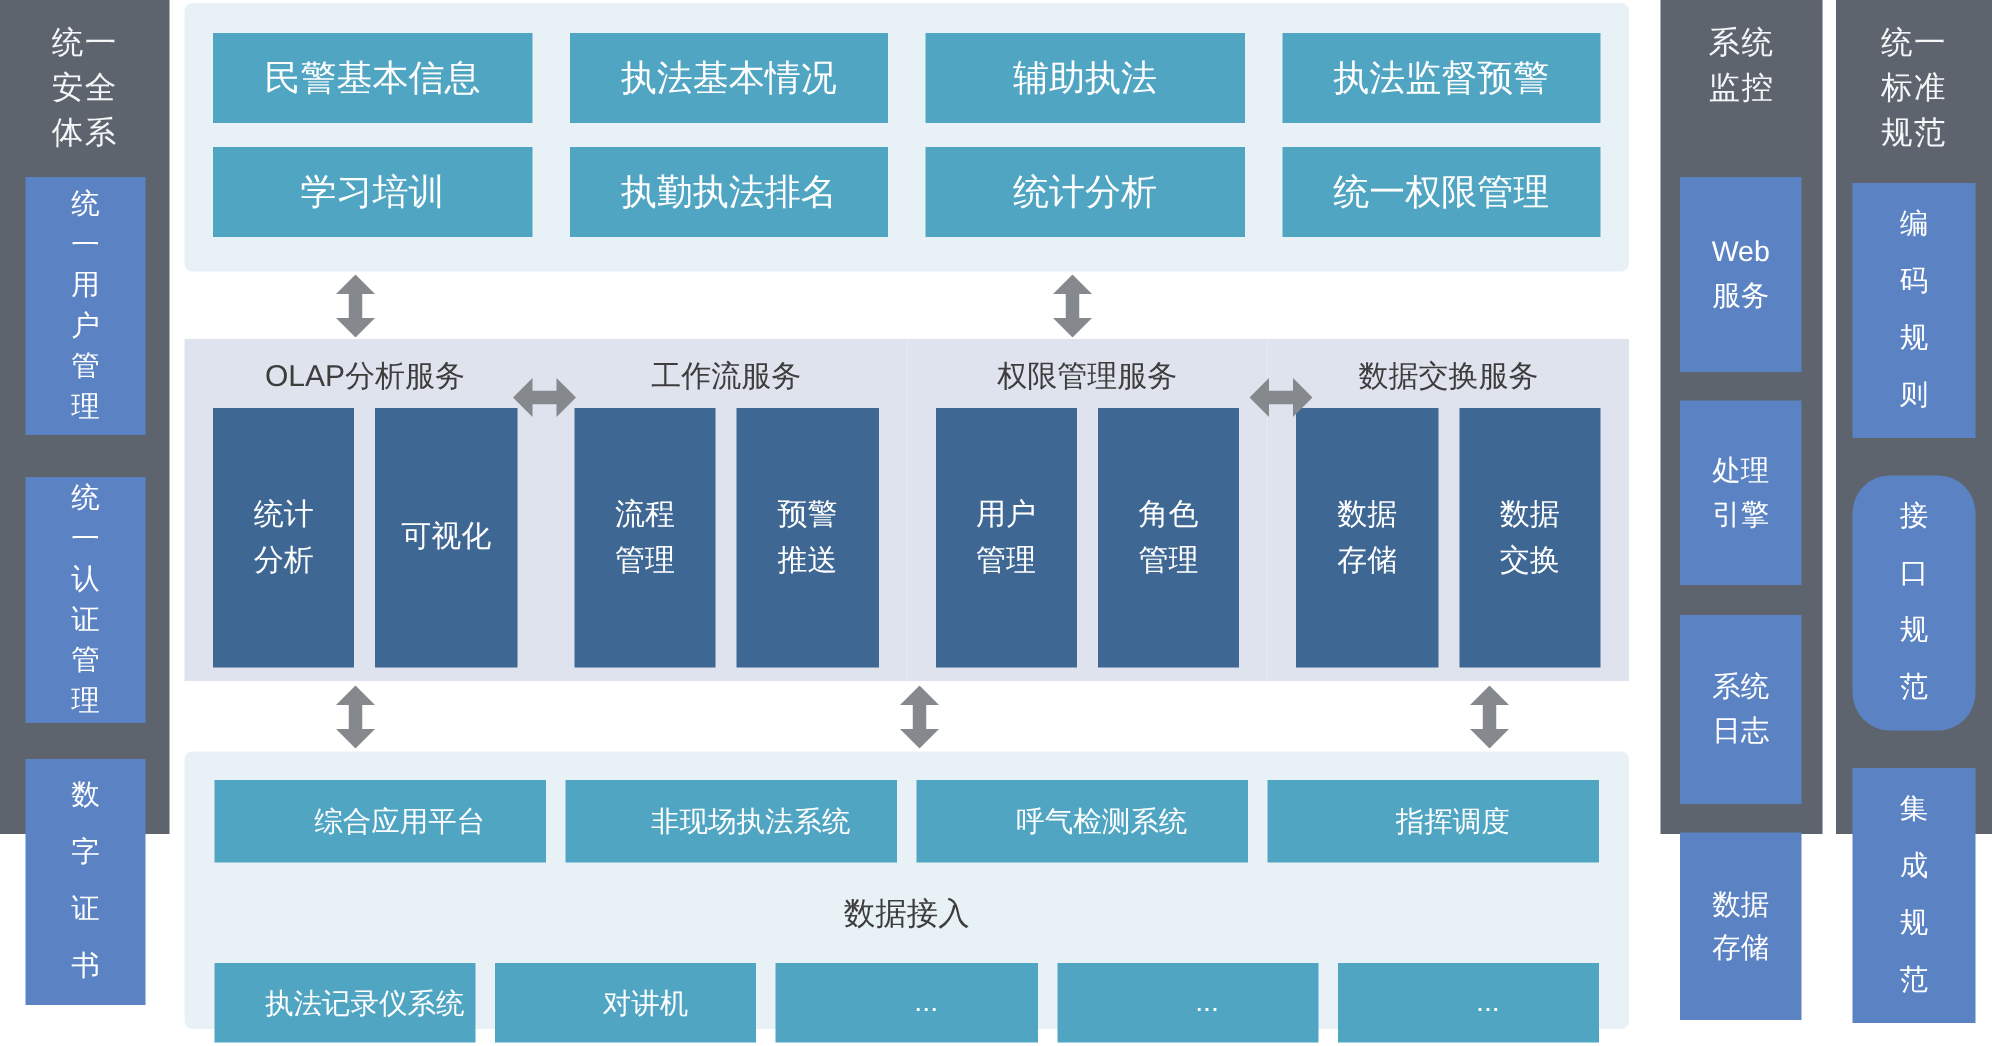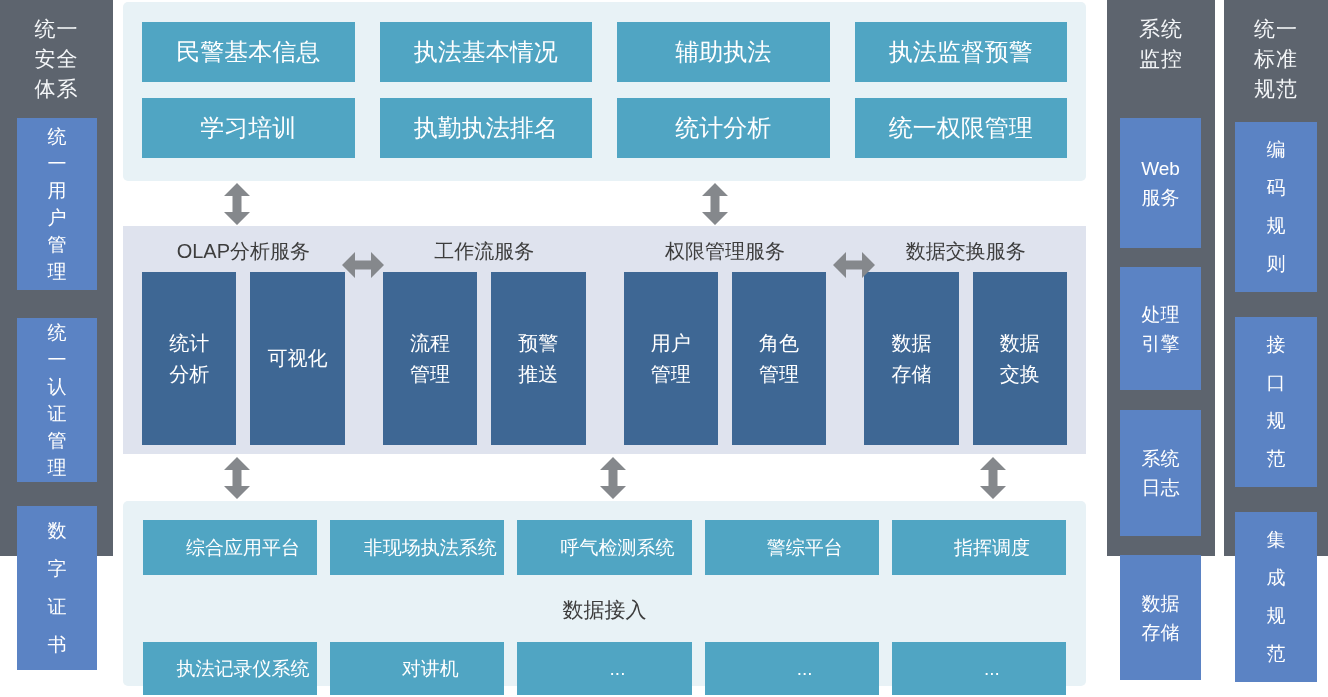--- a/index.html
+++ b/index.html
@@ -144,21 +144,20 @@
 交换</div>
       </div>
     </div>
   </section>
 
   <section class="access-layer">
     <div class="access-row">
       <div class="access-box">综合应用平台</div>
       <div class="access-box">非现场执法系统</div>
       <div class="access-box">呼气检测系统</div>
-      <div class="access-box">警综平台</div>
       <div class="access-box">指挥调度</div>
     </div>
     <div class="access-label">数据接入</div>
     <div class="access-row second">
       <div class="access-box">执法记录仪系统</div>
       <div class="access-box">对讲机</div>
       <div class="access-box">...</div>
       <div class="access-box">...</div>
       <div class="access-box">...</div>
     </div>
@@ -177,21 +176,21 @@
 存储</div>
   </aside>
 
   <aside class="col standards-col">
     <div class="col-title">统一
 标准
 规范</div>
     <div class="side-box" style="top:122px;height:170px;">
       <span class="vtext loose">编码规则</span>
     </div>
-    <div class="side-box" style="top:317px;height:170px;">
+    <div class="side-box" style="top:317px;height:170px;border-radius:25px;">
       <span class="vtext loose">接口规范</span>
     </div>
     <div class="side-box" style="top:512px;height:170px;">
       <span class="vtext loose">集成规范</span>
     </div>
   </aside>
 
   <div class="arrow" style="left:222px;top:183px;">
     <svg width="30" height="42" viewBox="0 0 30 42">
         <polygon points="15,0 28,13 19.5,13 19.5,29 28,29 15,42 2,29 10.5,29 10.5,13 2,13" fill="#85888c"></polygon>

